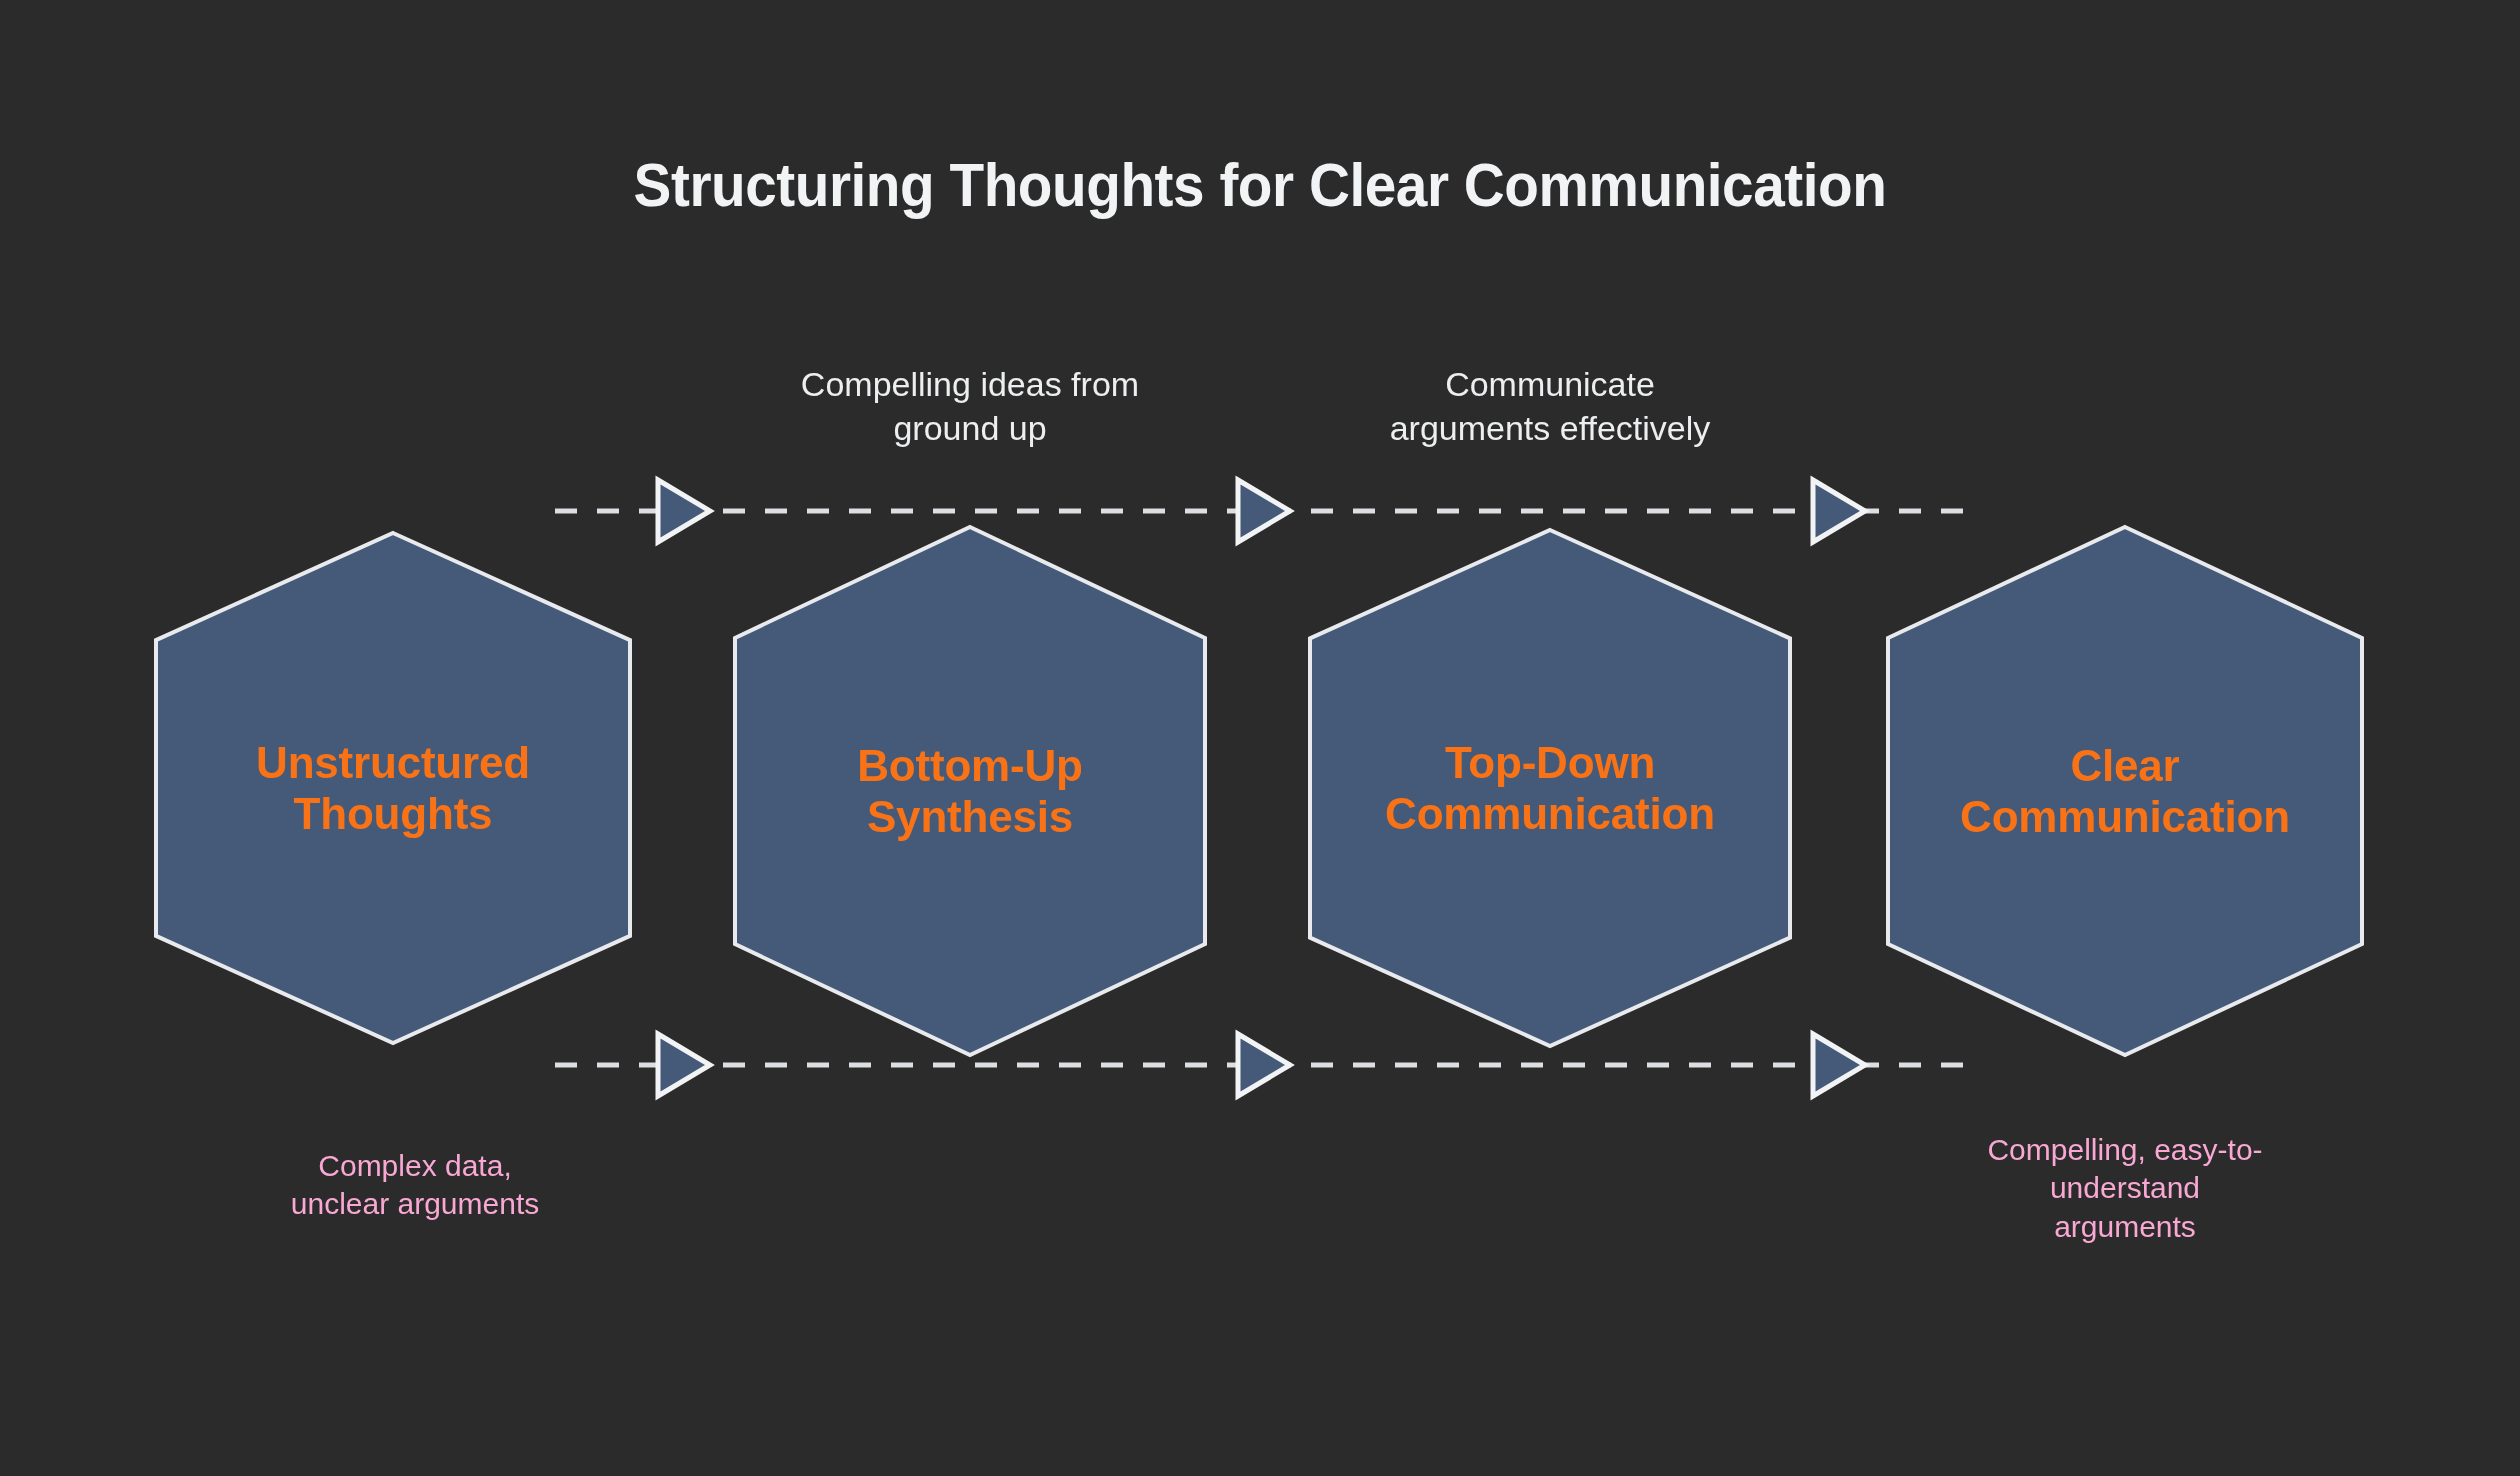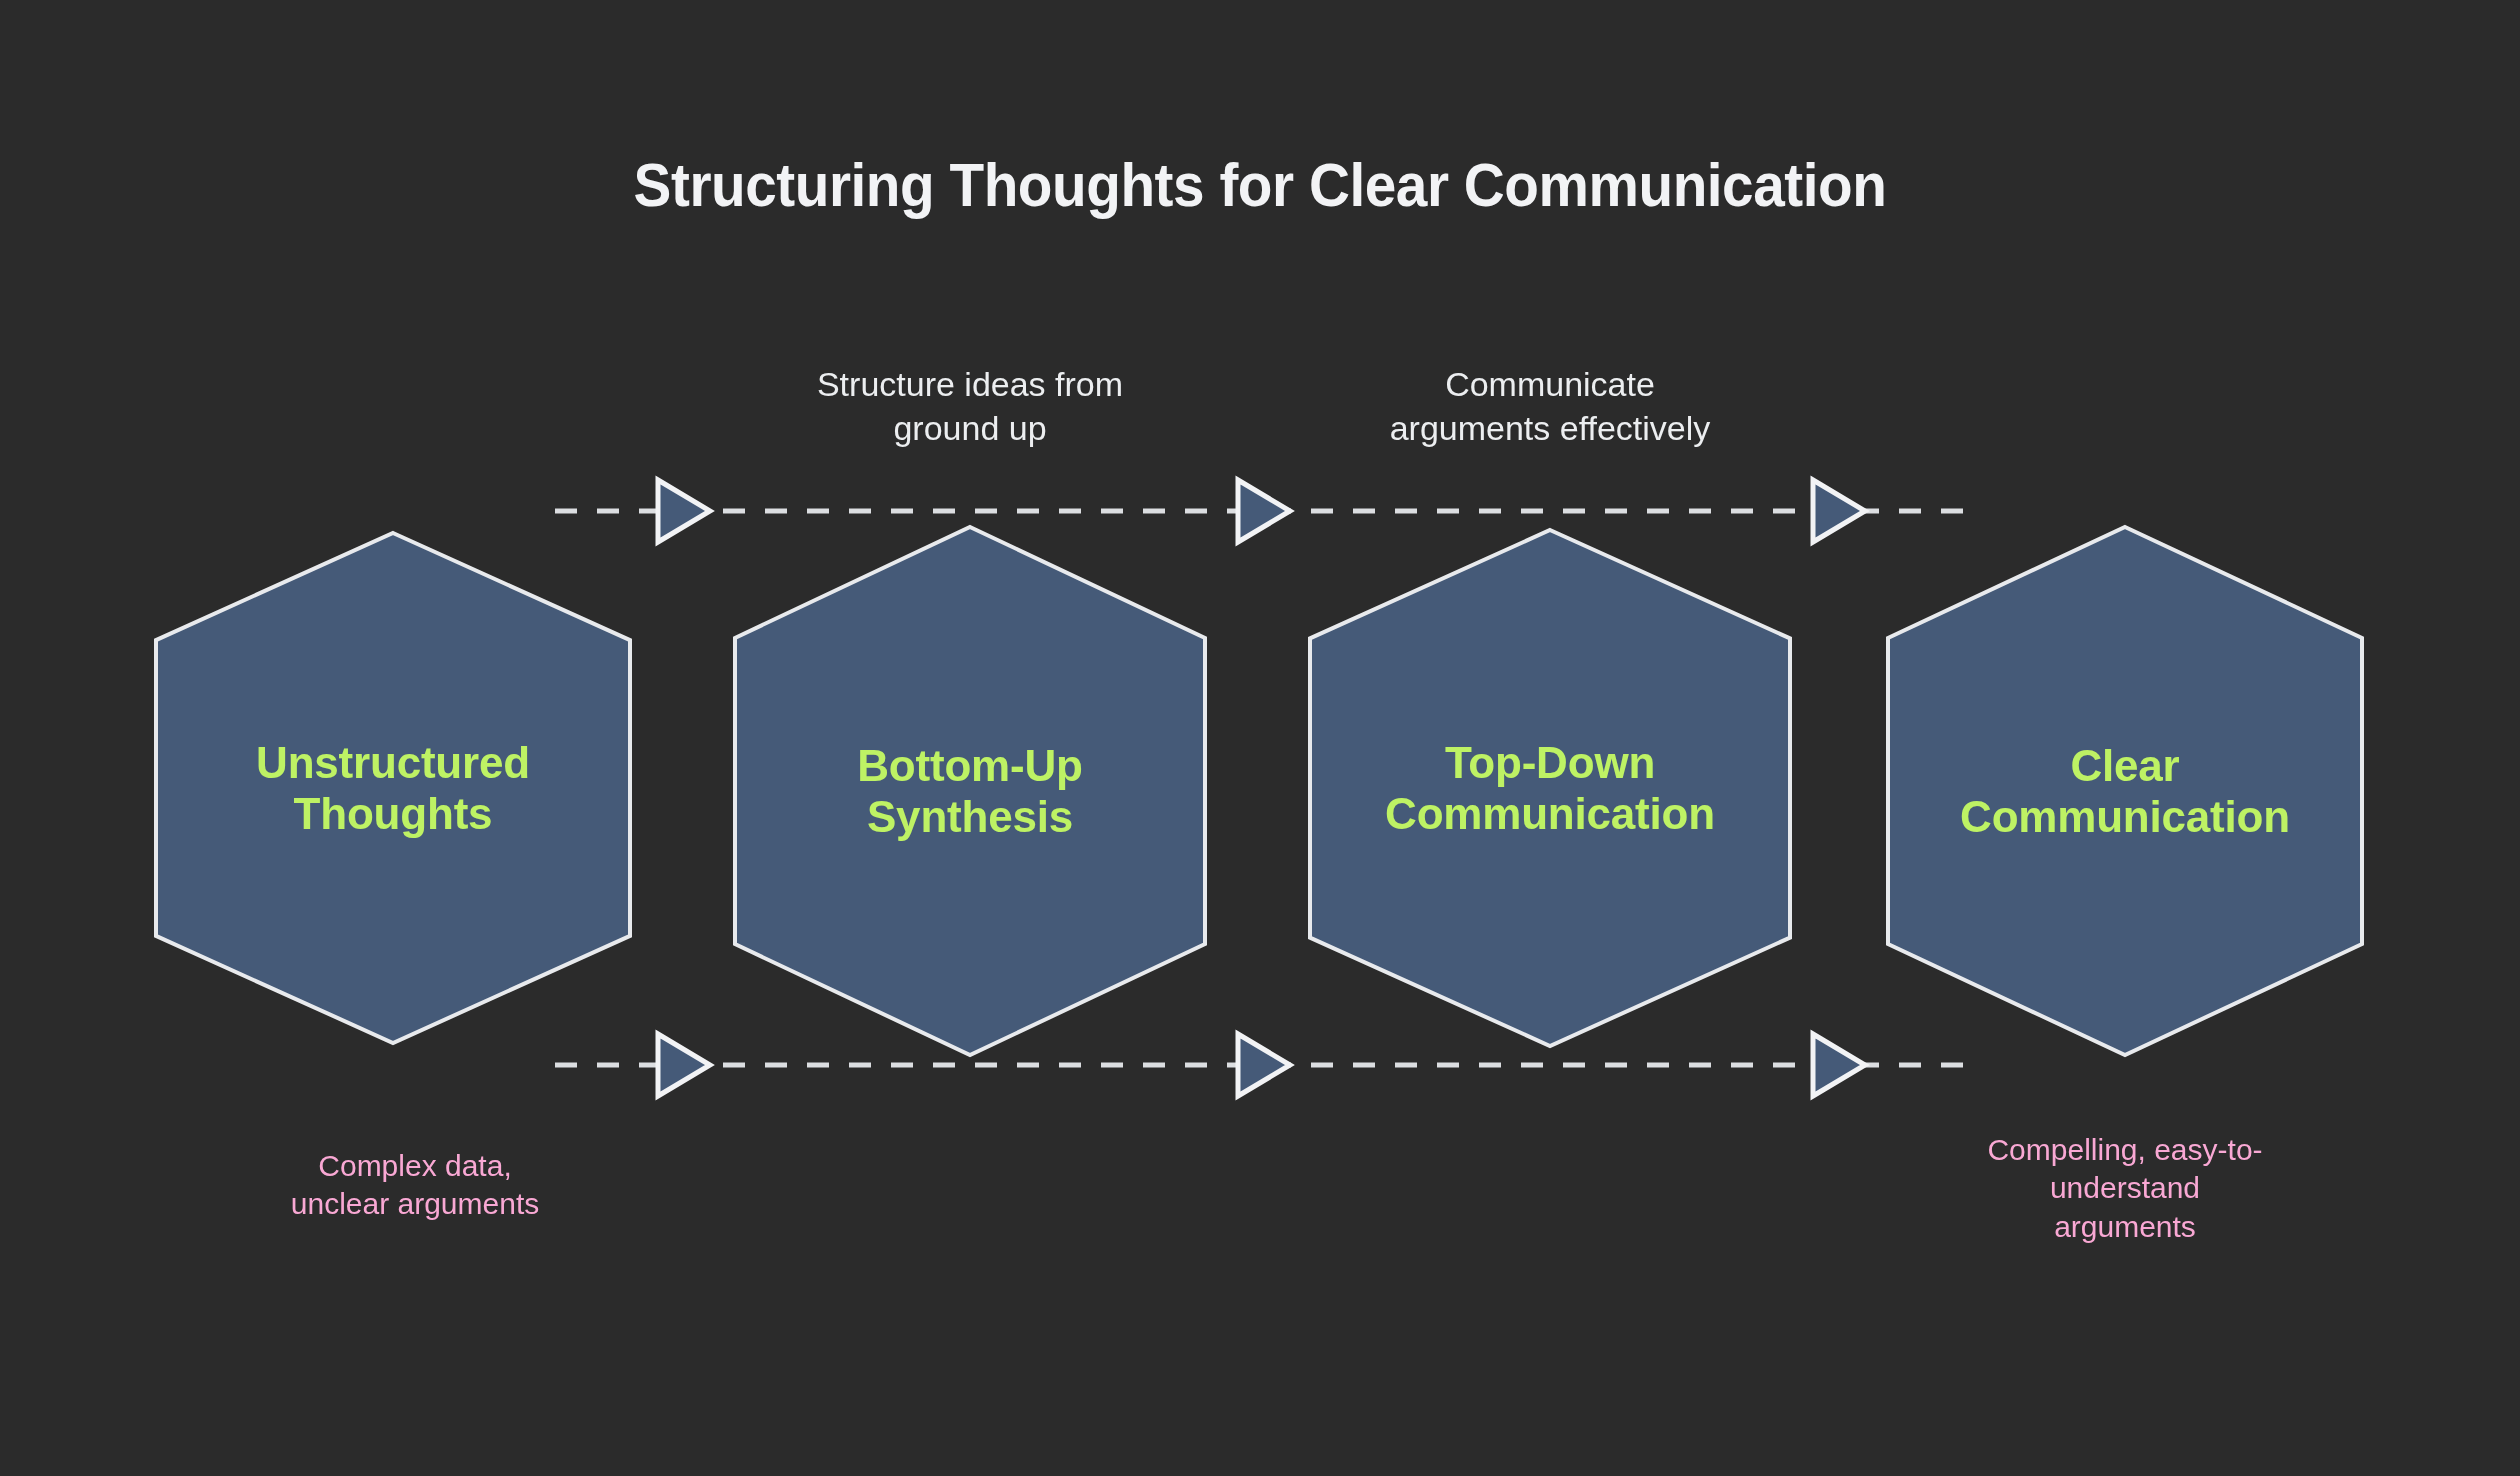--- a/index.html
+++ b/index.html
@@ -44,21 +44,21 @@
     left: 0;
     top: 0;
     width: 2520px;
     height: 1476px;
   }
 
   
   .hex-label {
     position: absolute;
     text-align: center;
-    color: #bef264;
+    color: #f97316;
     font-family: "Liberation Sans", sans-serif;
     font-weight: bold;
     font-size: 44px;
     line-height: 1.17;
     letter-spacing: -0.2px;
     white-space: pre-line;
     transform: translate(-50%, -50%);
     pointer-events: none;
   }
 
@@ -123,21 +123,21 @@
 Thoughts</div>
       <div class="hex-label" style="left: 970px; top: 791px; width: 446px;">Bottom-Up
 Synthesis</div>
       <div class="hex-label" style="left: 1550px; top: 788px; width: 456px; text-align: center;">Top-Down
 Communication</div>
       <div class="hex-label" style="left: 2125px; top: 791px; width: 450px;">Clear
 Communication</div>
     </div>
 
   <div id="top-labels">
-      <div class="edge-label" style="left: 970px; top: 363px; width: 460px;">Structure ideas from
+      <div class="edge-label" style="left: 970px; top: 363px; width: 460px;">Compelling ideas from
 ground up</div>
       <div class="edge-label" style="left: 1550px; top: 363px; width: 460px;">Communicate
 arguments effectively</div>
     </div>
 
   <div id="bottom-labels">
       <div class="bottom-caption" style="left: 415px; top: 1147px; width: 460px;">Complex data,
 unclear arguments</div>
       <div class="bottom-caption" style="left: 2125px; top: 1131px; width: 460px;">Compelling, easy-to-
 understand

